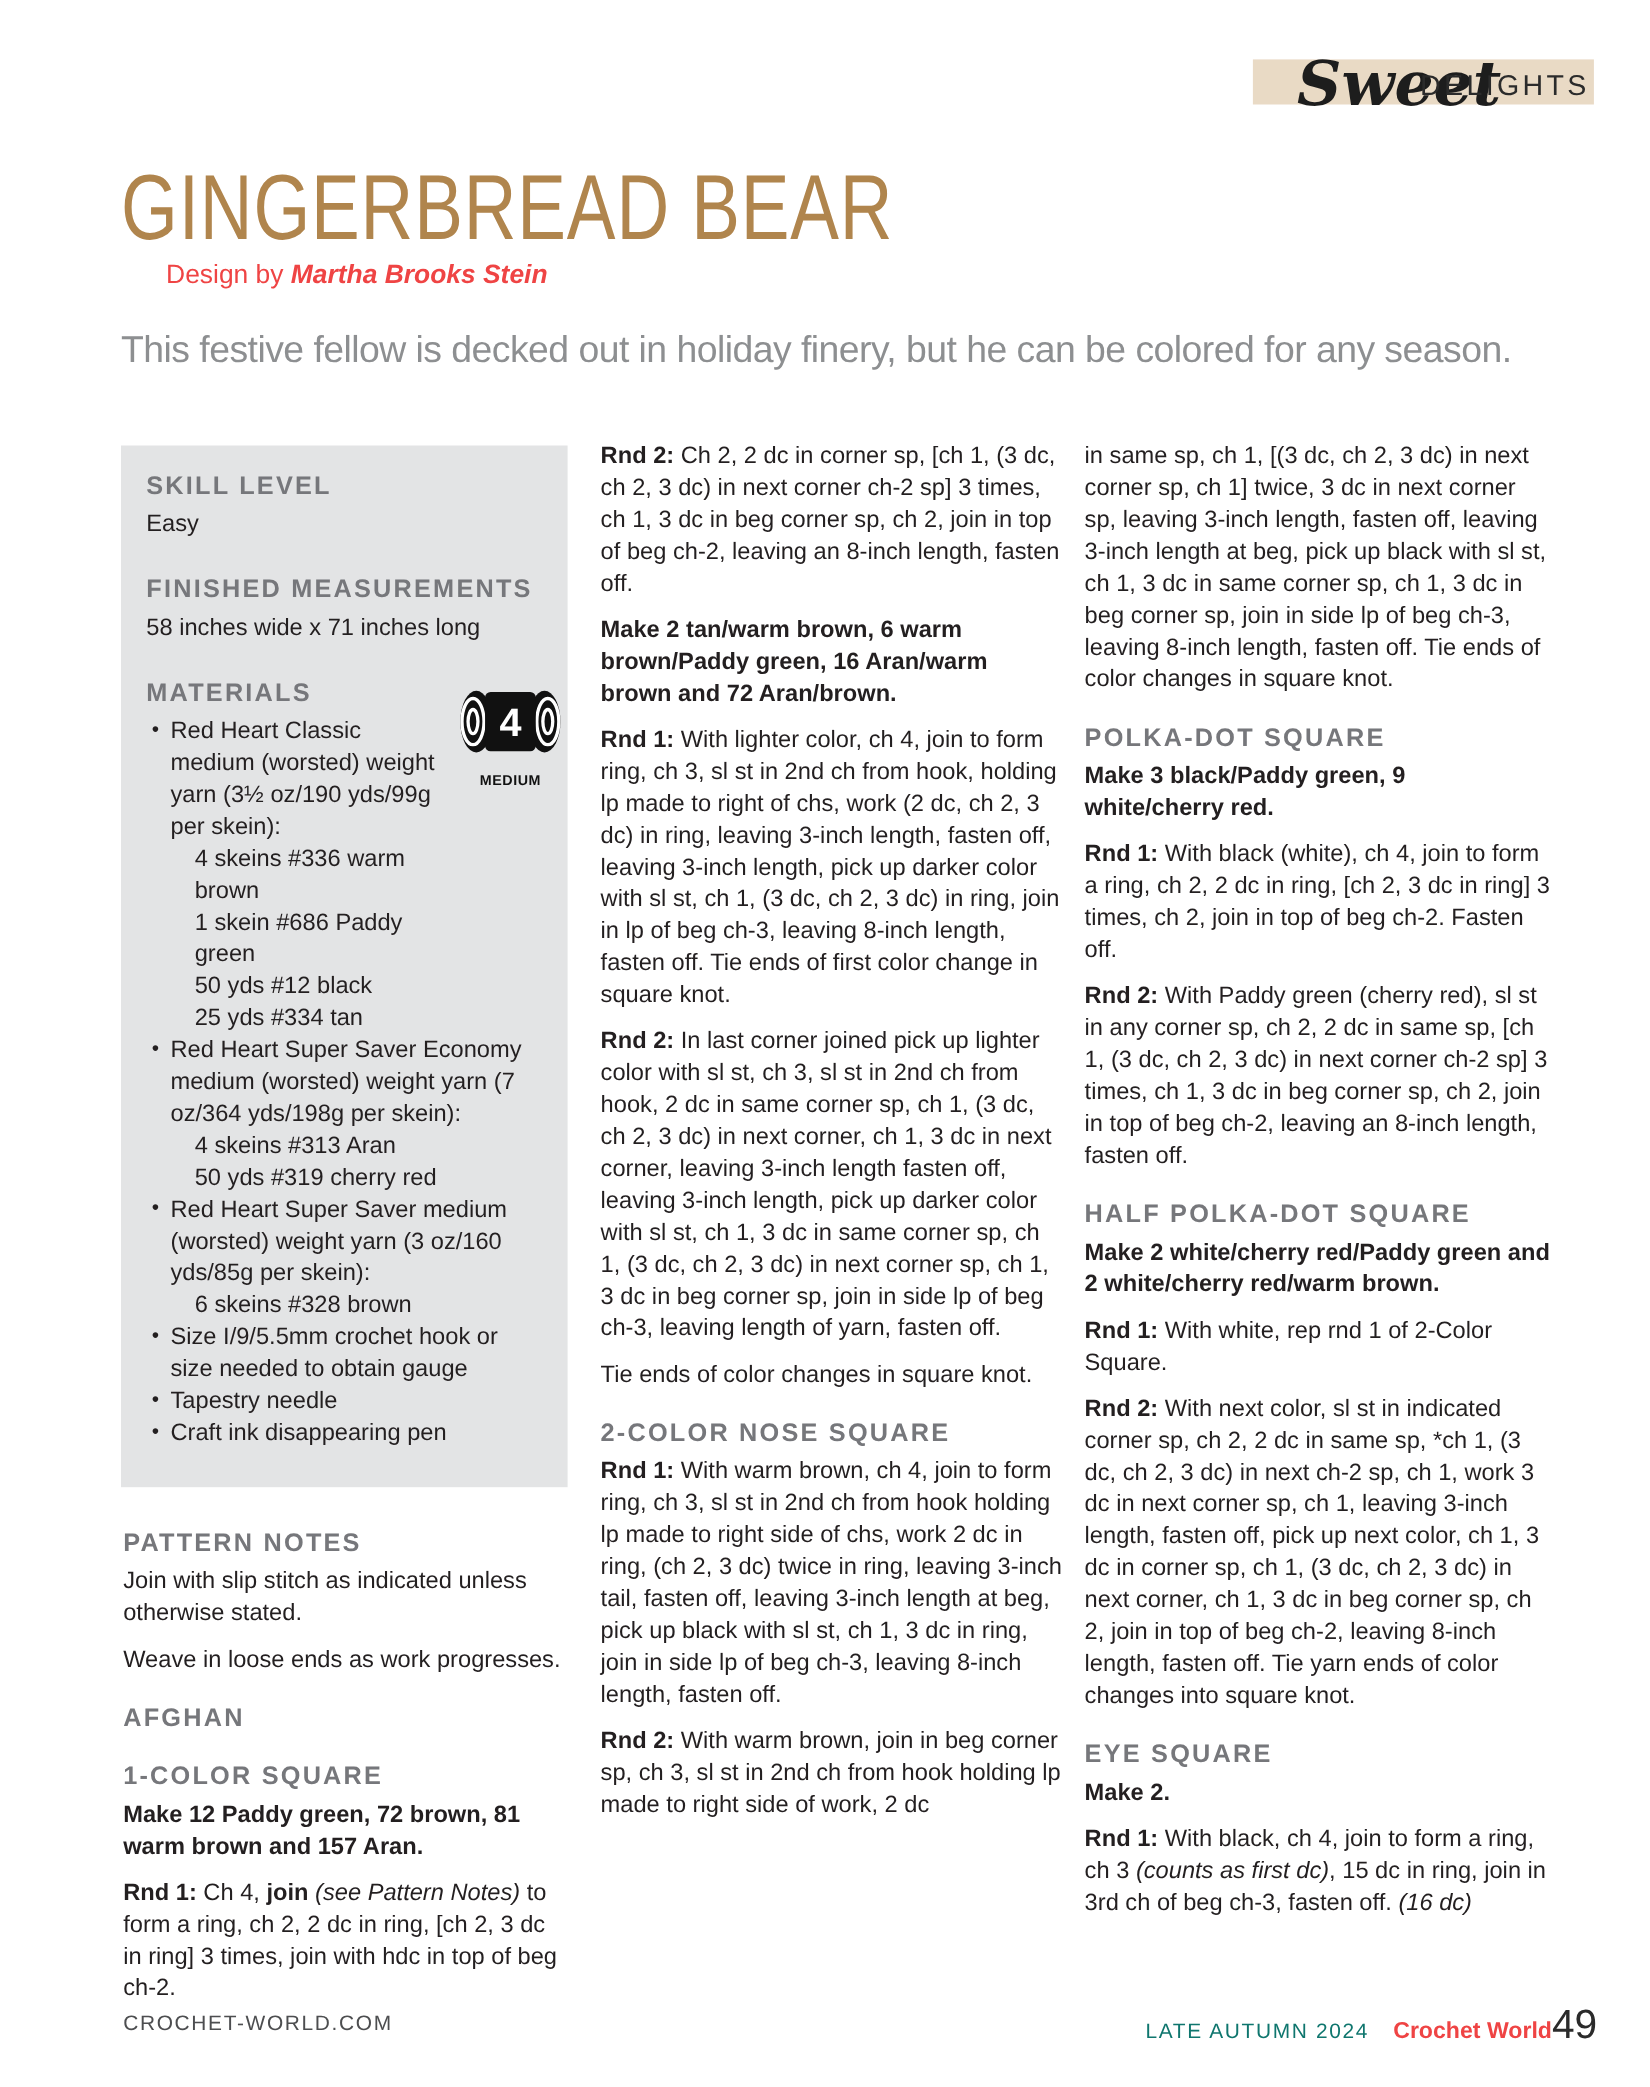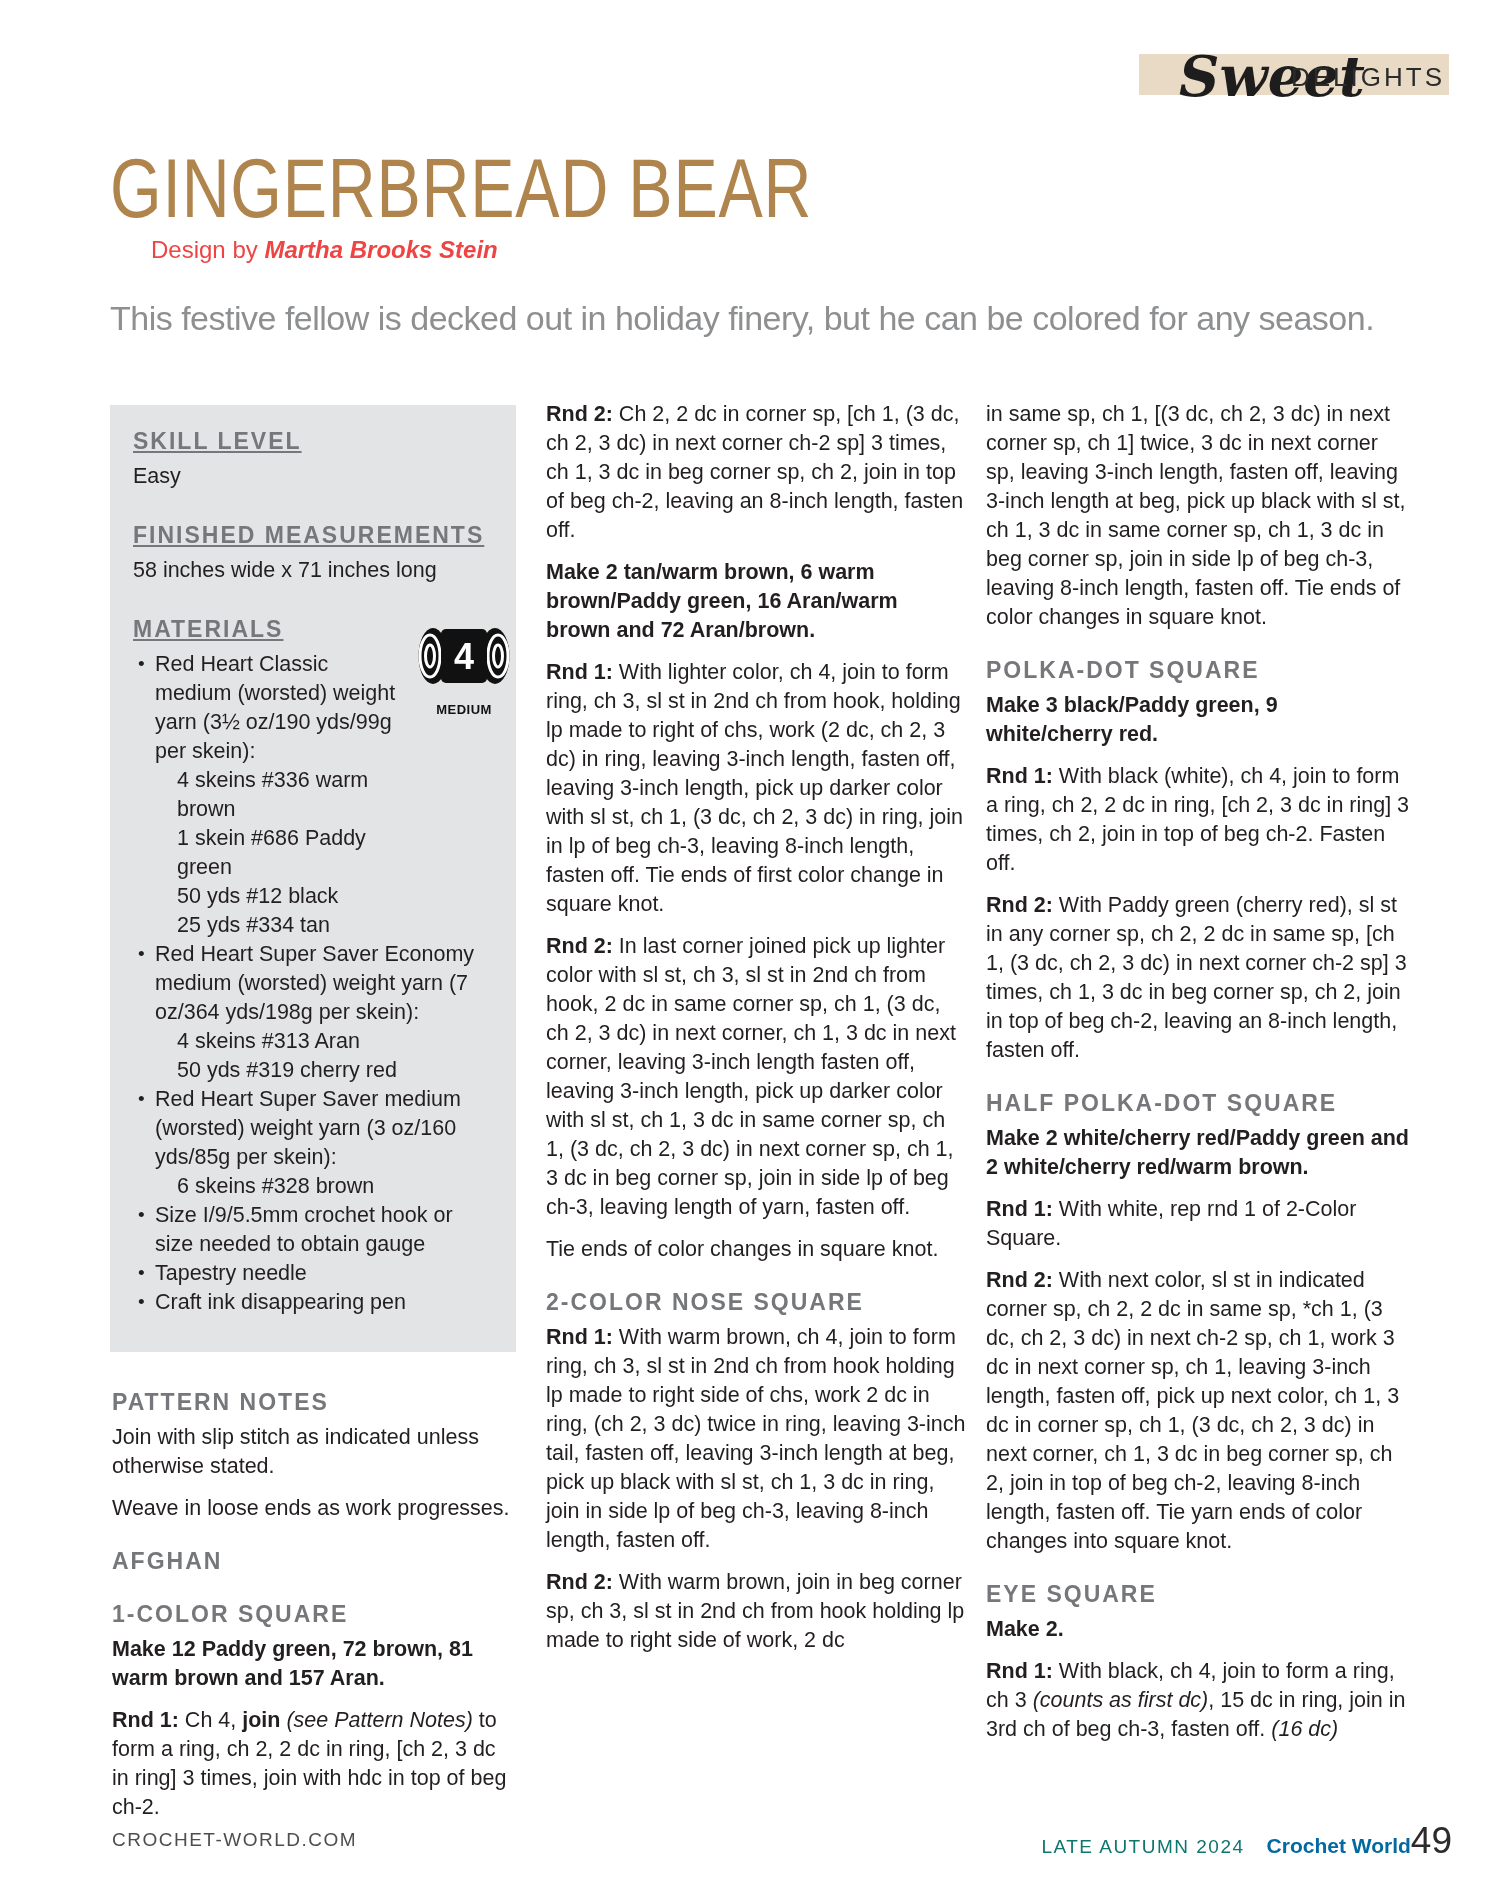--- a/index.html
+++ b/index.html
@@ -25,40 +25,40 @@
   .col{position:absolute;top:400px;font-size:21.5px;line-height:29px;}
   #col-left{left:110px;top:405px;width:406px;}
   #col-mid{left:546px;width:422px;}
   #col-right{left:986px;width:424px;}
 
   .infobox{position:relative;background:var(--box_bg);width:406px;height:947px;padding:22px 20px 20px 23px;overflow:hidden;}
   .below-box{padding:36px 0 0 2px;}
 
   .shead{color:var(--heading_gray);font-weight:700;font-size:23px;letter-spacing:2px;margin:24px 0 6px 0;}
   .col .shead:first-child, .infobox .shead:first-child{margin-top:0;}
-  .infobox .shead{margin-top:30px;text-decoration:underline;}
+  .infobox .shead{margin-top:30px;}
   .para{margin:0 0 13px 0;}
   .infobox .para{margin:0;}
   .b{font-weight:700;}
   .i{font-style:italic;}
 
   .mat-list{list-style:none;}
   .mat-list li{position:relative;padding-left:22px;}
   .mat-list li::before{content:"\2022";position:absolute;left:5px;top:-1px;font-size:19px;color:var(--text);}
   .mat-list li.has-icon{padding-right:98px;}
   .mat-list .sub{padding-left:22px;}
 
   .yarn-icon{position:absolute;left:308px;top:221px;width:92px;text-align:center;}
   .yarn-label{font-size:13px;font-weight:700;letter-spacing:0.5px;color:#111;margin-top:1px;}
 
   
   .footer-left{position:absolute;left:112px;top:1829px;font-size:19px;letter-spacing:1.5px;color:#4d4e50;}
   .footer-right{position:absolute;right:48px;top:1820px;display:flex;align-items:baseline;}
   .footer-season{font-size:19px;letter-spacing:1.5px;color:#0f766e;}
-  .footer-brand{font-size:21px;font-weight:700;color:#0369a1;margin-left:22px;}
+  .footer-brand{font-size:21px;font-weight:700;color:#ef4444;margin-left:22px;}
   .footer-page{font-size:37px;font-weight:400;color:#2b2b2b;}
 </style>
 </head>
 <body>
 
 <div class="page">
 
   <div class="badge">
     <span class="badge-script">Sweet</span>
     <span class="badge-caps">DELIGHTS</span>

